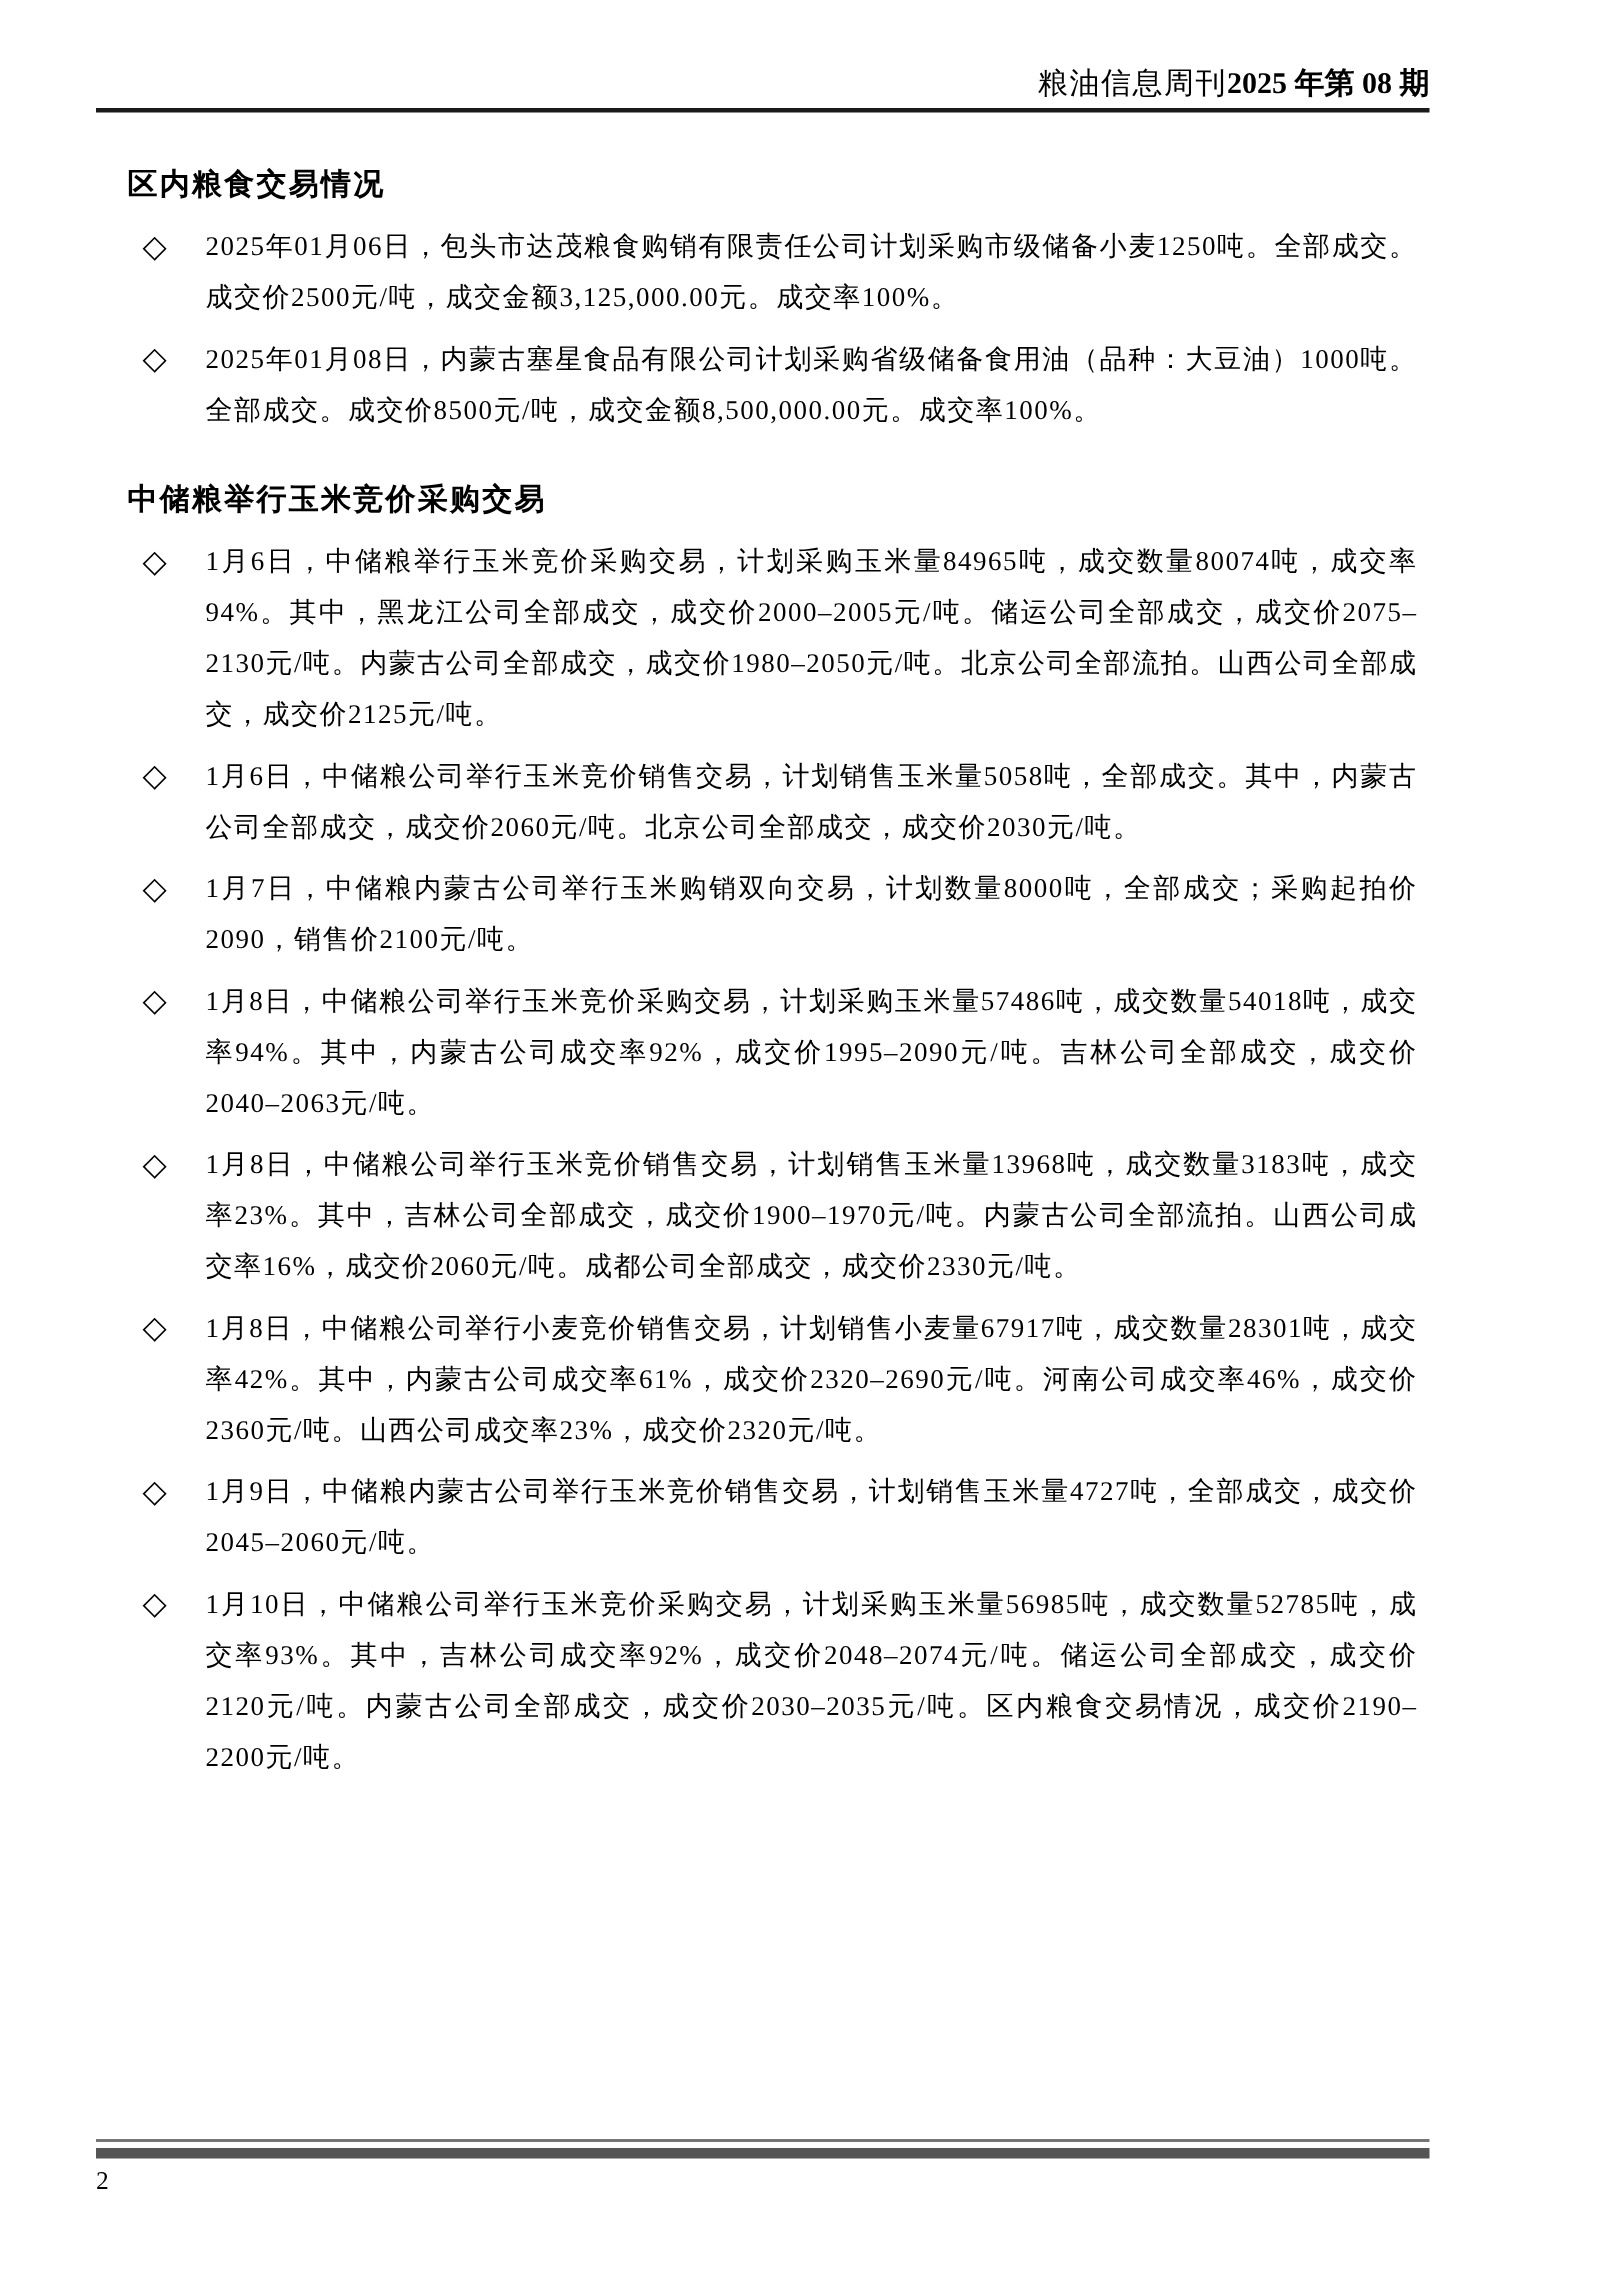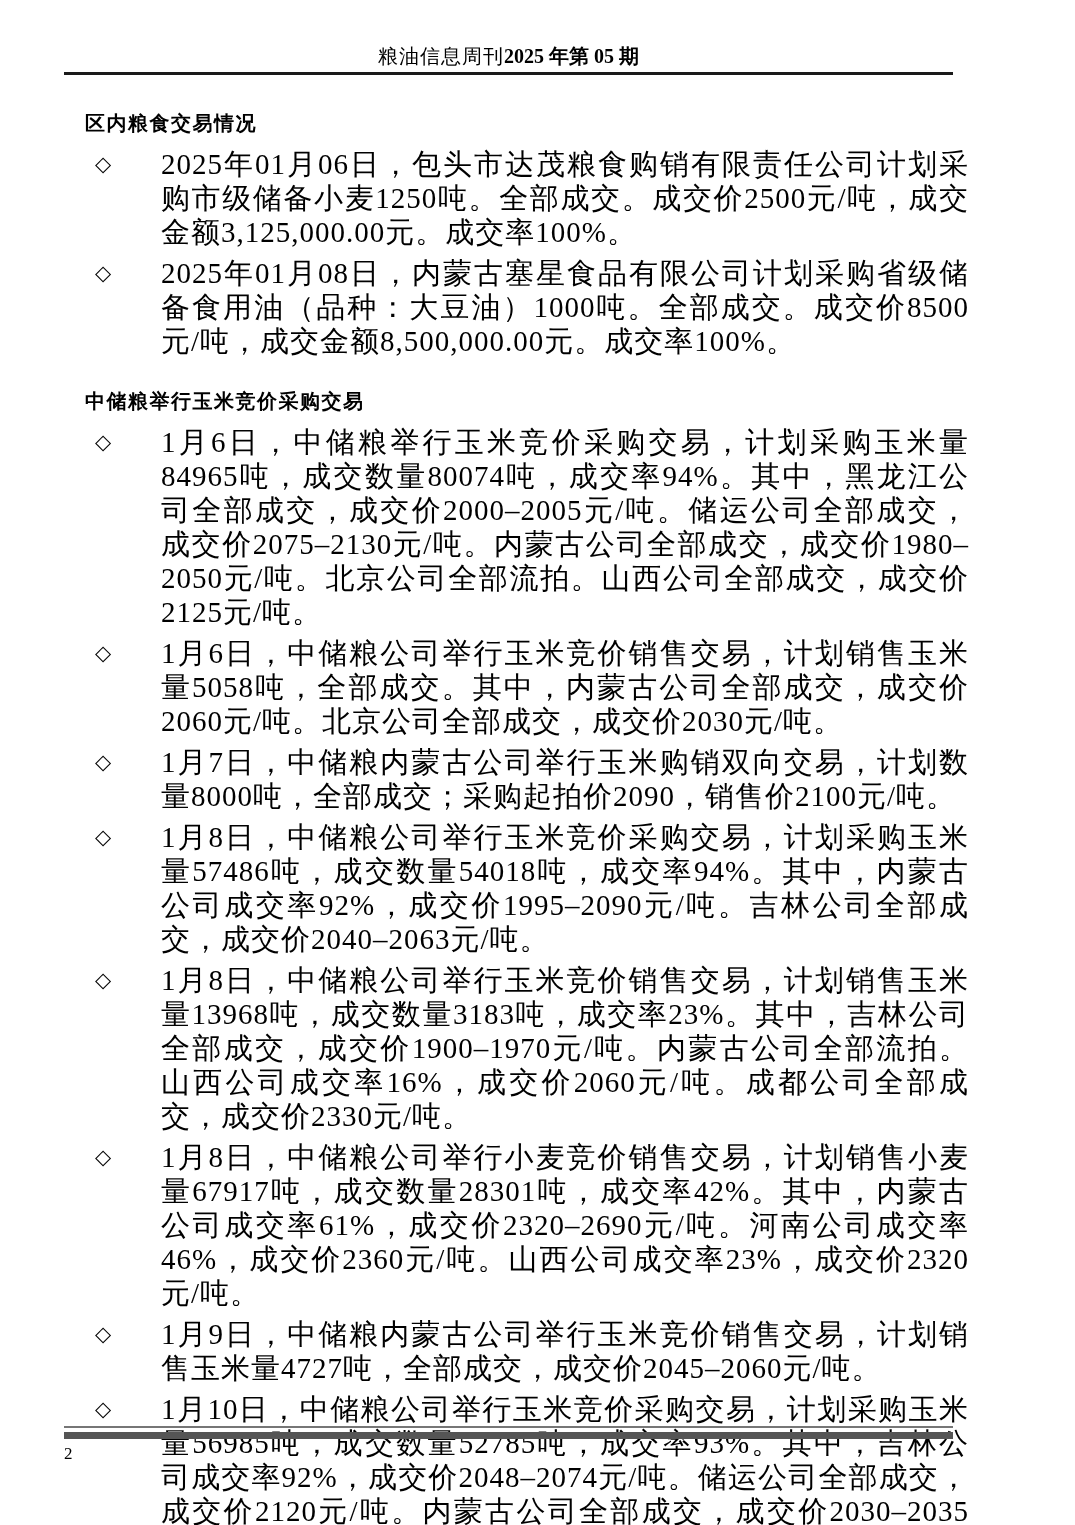--- a/index.html
+++ b/index.html
@@ -11,21 +11,21 @@
     color: #000000;
     overflow: hidden;
   }
   .page {
     position: absolute; inset: 0;
     padding: 45px 0 0 64px;
   }
   
   .header {
     width: 889px;
-    display: flex; justify-content: center; align-items: flex-end;
+    display: flex; justify-content: flex-end; align-items: flex-end;
     border-bottom: 3px solid #1a1a1a;
     padding-bottom: 4px;
     font-size: 20px;
     line-height: 23px;
   }
   .header .journal { letter-spacing: 1px; }
   .header .issue { font-weight: bold; }
   
   .section-title {
     font-family: "Liberation Sans", "DejaVu Sans", sans-serif;
@@ -43,41 +43,40 @@
     width: 881px;
   }
   .bullet {
     flex: 0 0 42px;
     font-size: 21px;
     line-height: 34px;
     color: #000;
   }
   .item-text {
     width: 808px;
-    font-size: 29px;
+    font-size: 18px;
     line-height: 34px;
     letter-spacing: 1px;
     text-align: justify;
     text-align-last: left;
-    margin-left: 24px;
   }
   
   .footer { position: absolute; left: 64px; top: 1426px; width: 889px; }
   .rule-thin  { height: 2px; background: #767676; }
   .rule-thick { height: 7px; background: #555555; margin-top: 4px; }
   .pagenum { margin-top: 5px; font-size: 17px; line-height: 19px; }
 </style>
 </head>
 <body>
 
 <div class="page">
 
   <div class="header">
     <span class="journal">粮油信息周刊</span>
-    <span class="issue">2025 年第 05 期</span>
+    <span class="issue">2025 年第 08 期</span>
   </div>
 
   <main id="sections">
       <section class="section first">
         <h2 class="section-title">区内粮食交易情况</h2>
         <div class="item">
           <span class="bullet">◇</span>
           <span class="item-text">2025年01月06日，包头市达茂粮食购销有限责任公司计划采购市级储备小麦1250吨。全部成交。成交价2500元/吨，成交金额3,125,000.00元。成交率100%。</span>
         </div>
         <div class="item">

